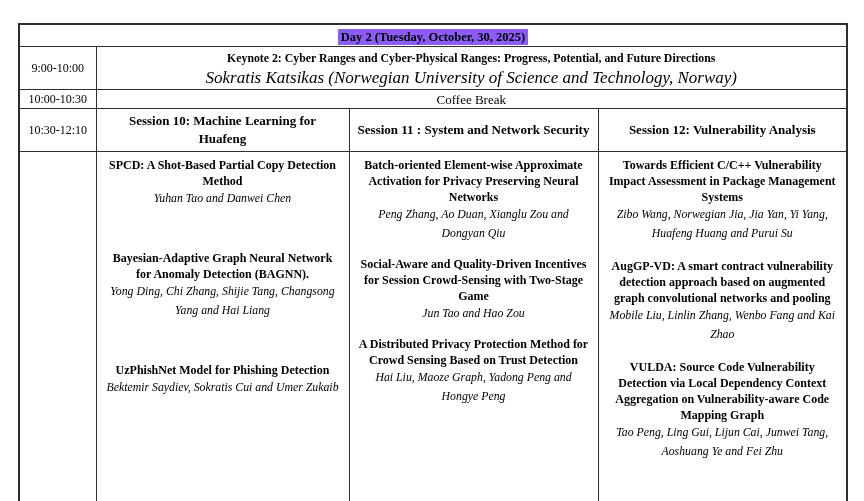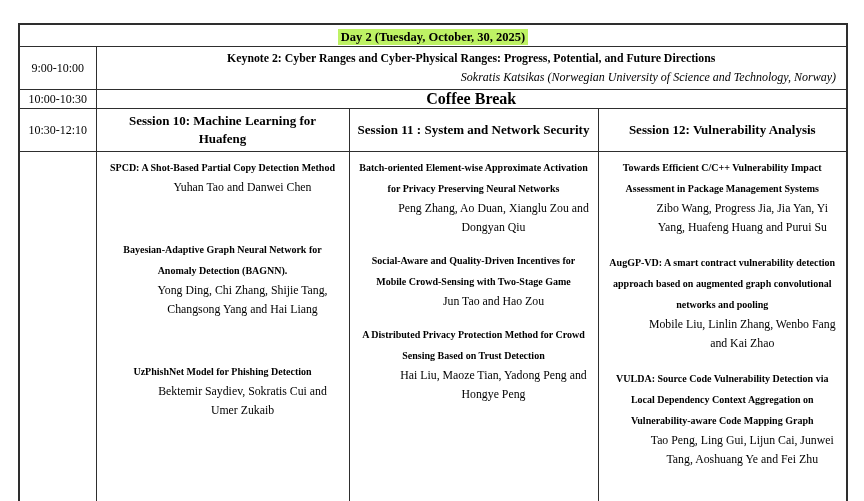--- a/index.html
+++ b/index.html
@@ -30,51 +30,51 @@
     overflow: hidden;
   }
   
   col.c-time { width: 77px; }
   col.c-s0   { width: 253px; }
   col.c-s1   { width: 249px; }
   col.c-s2   { width: 249px; }
 
   tr.day-row td { height: 19px; padding: 1px 0; }
   .hl {
-    background: #bef264;
+    background: #8b5cf6;
     font-weight: bold;
     font-size: 12.5px;
     padding: 0 3px;
     line-height: 16px;
     display: inline-block;
   }
   .time-cell { font-size: 12px; }
 
   tr.keynote-row td.content { height: 38px; padding: 2px 10px; border-radius: 21px; }
   .keynote-title { font-weight: bold; font-size: 11.8px; line-height: 17px; }
-  .keynote-speaker { font-style: italic; font-size: 12px; line-height: 17px; margin-top: 2px; text-align: right; }
+  .keynote-speaker { font-style: italic; font-size: 17px; line-height: 17px; margin-top: 2px; }
 
   tr.coffee-row td { height: 16px; padding: 0; }
-  .coffee-label { font-weight: bold; font-size: 16px; line-height: 16px; }
+  .coffee-label { font-weight: normal; font-size: 13px; line-height: 16px; }
 
   tr.session-header-row td { height: 42px; }
   .session-title {
     font-weight: bold;
     font-size: 13px;
     line-height: 1.4;
     padding: 0 8px;
   }
 
   tr.body-row td {
     vertical-align: top;
     height: 347px;
   }
   td.papers-cell { padding: 5px 8px; }
-  .paper-title { font-weight: bold; font-size: 10px; line-height: 21px; }
-  .paper-authors { font-size: 11.8px; line-height: 19px; margin-left: 40px; }
+  .paper-title { font-weight: bold; font-size: 12px; line-height: 16px; }
+  .paper-authors { font-style: italic; font-size: 11.8px; line-height: 19px; }
   td.col0 .paper { margin-bottom: 42px; }
   td.col1 .paper { margin-bottom: 13px; }
   td.col2 .paper { margin-bottom: 15px; }
 </style>
 </head>
 <body>
 
 <table class="schedule">
   <colgroup>
     <col class="c-time">
@@ -134,33 +134,33 @@
           <div class="paper-authors">Bektemir Saydiev, Sokratis Cui and Umer Zukaib</div>
         </div>
       </td>
 
       <td class="papers-cell col1">
         <div class="paper">
           <div class="paper-title">Batch-oriented Element-wise Approximate Activation for Privacy Preserving Neural Networks</div>
           <div class="paper-authors">Peng Zhang, Ao Duan, Xianglu Zou and Dongyan Qiu</div>
         </div>
         <div class="paper">
-          <div class="paper-title">Social-Aware and Quality-Driven Incentives for Mobile Crowd-Sensing with Two-Stage Game</div>
+          <div class="paper-title">Social-Aware and Quality-Driven Incentives for Session Crowd-Sensing with Two-Stage Game</div>
           <div class="paper-authors">Jun Tao and Hao Zou</div>
         </div>
         <div class="paper">
           <div class="paper-title">A Distributed Privacy Protection Method for Crowd Sensing Based on Trust Detection</div>
-          <div class="paper-authors">Hai Liu, Maoze Tian, Yadong Peng and Hongye Peng</div>
+          <div class="paper-authors">Hai Liu, Maoze Graph, Yadong Peng and Hongye Peng</div>
         </div>
       </td>
 
       <td class="papers-cell col2">
         <div class="paper">
           <div class="paper-title">Towards Efficient C/C++ Vulnerability Impact Assessment in Package Management Systems</div>
-          <div class="paper-authors">Zibo Wang, Progress Jia, Jia Yan, Yi Yang, Huafeng Huang and Purui Su</div>
+          <div class="paper-authors">Zibo Wang, Norwegian Jia, Jia Yan, Yi Yang, Huafeng Huang and Purui Su</div>
         </div>
         <div class="paper">
           <div class="paper-title">AugGP-VD: A smart contract vulnerability detection approach based on augmented graph convolutional networks and pooling</div>
           <div class="paper-authors">Mobile Liu, Linlin Zhang, Wenbo Fang and Kai Zhao</div>
         </div>
         <div class="paper">
           <div class="paper-title">VULDA: Source Code Vulnerability Detection via Local Dependency Context Aggregation on Vulnerability-aware Code Mapping Graph</div>
           <div class="paper-authors">Tao Peng, Ling Gui, Lijun Cai, Junwei Tang, Aoshuang Ye and Fei Zhu</div>
         </div>
       </td>

